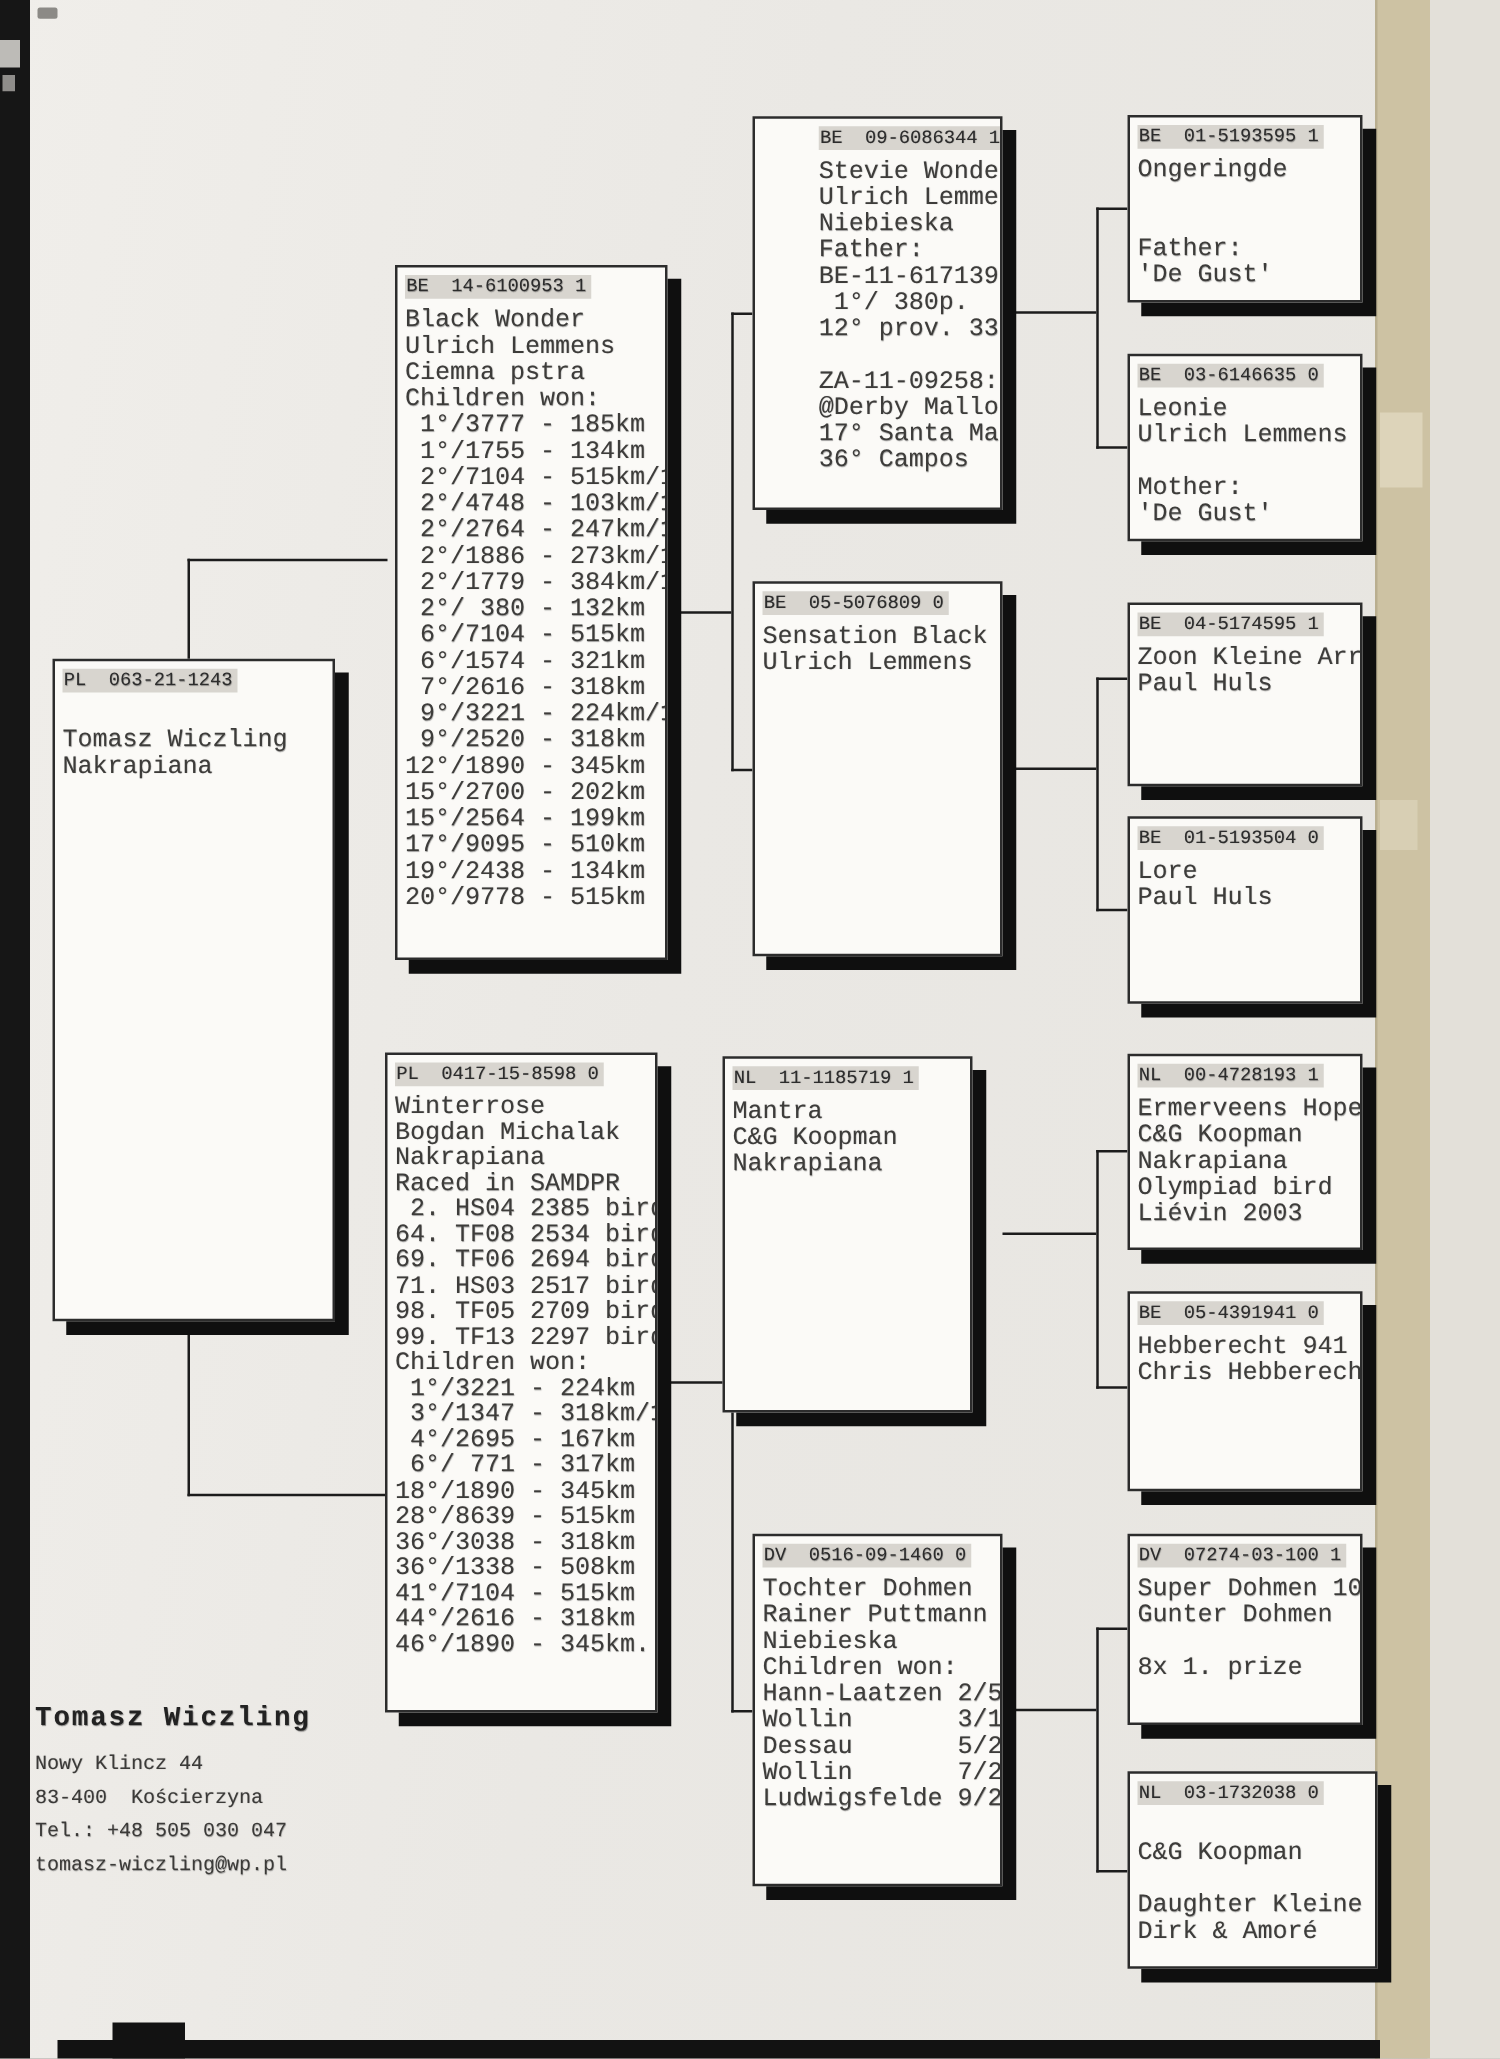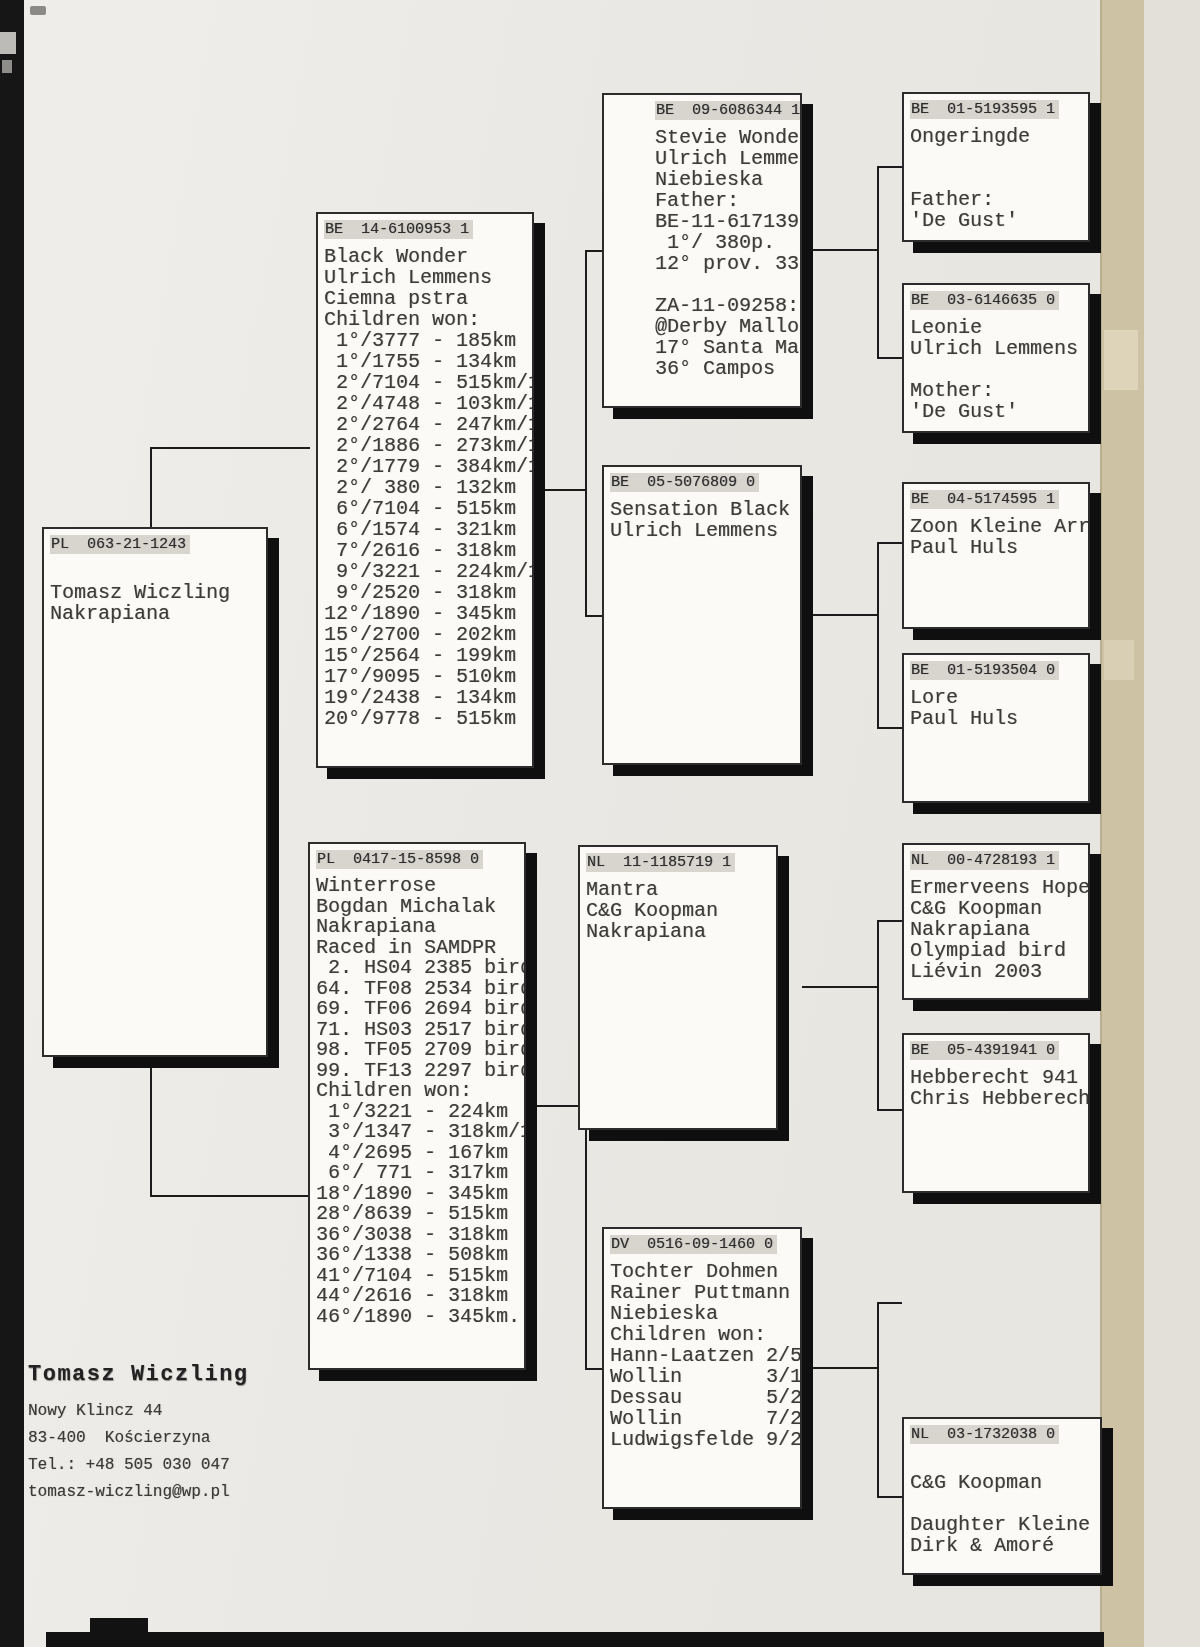--- a/index.html
+++ b/index.html
@@ -239,20 +239,27 @@
 C&amp;G Koopman
 Nakrapiana
 Olympiad bird
 Liévin 2003</div>
   </div>
   <div class="pbox" style="left:902px;top:1033px;width:188px;height:160px;">
     <div class="ph"><span>BE  05-4391941 0</span></div>
     <div class="pb">Hebberecht 941
 Chris Hebberecht</div>
   </div>
+  <div class="pbox" style="left:902px;top:1227px;width:188px;height:153px;">
+    <div class="ph"><span>DV  07274-03-100 1</span></div>
+    <div class="pb">Super Dohmen 100
+Gunter Dohmen
+
+8x 1. prize</div>
+  </div>
   <div class="pbox" style="left:902px;top:1417px;width:200px;height:158px;">
     <div class="ph"><span>NL  03-1732038 0</span></div>
     <div class="pb">
 C&amp;G Koopman
 
 Daughter Kleine
 Dirk &amp; Amoré</div>
   </div>
 
   <div class="footer-name">Tomasz Wiczling</div>

